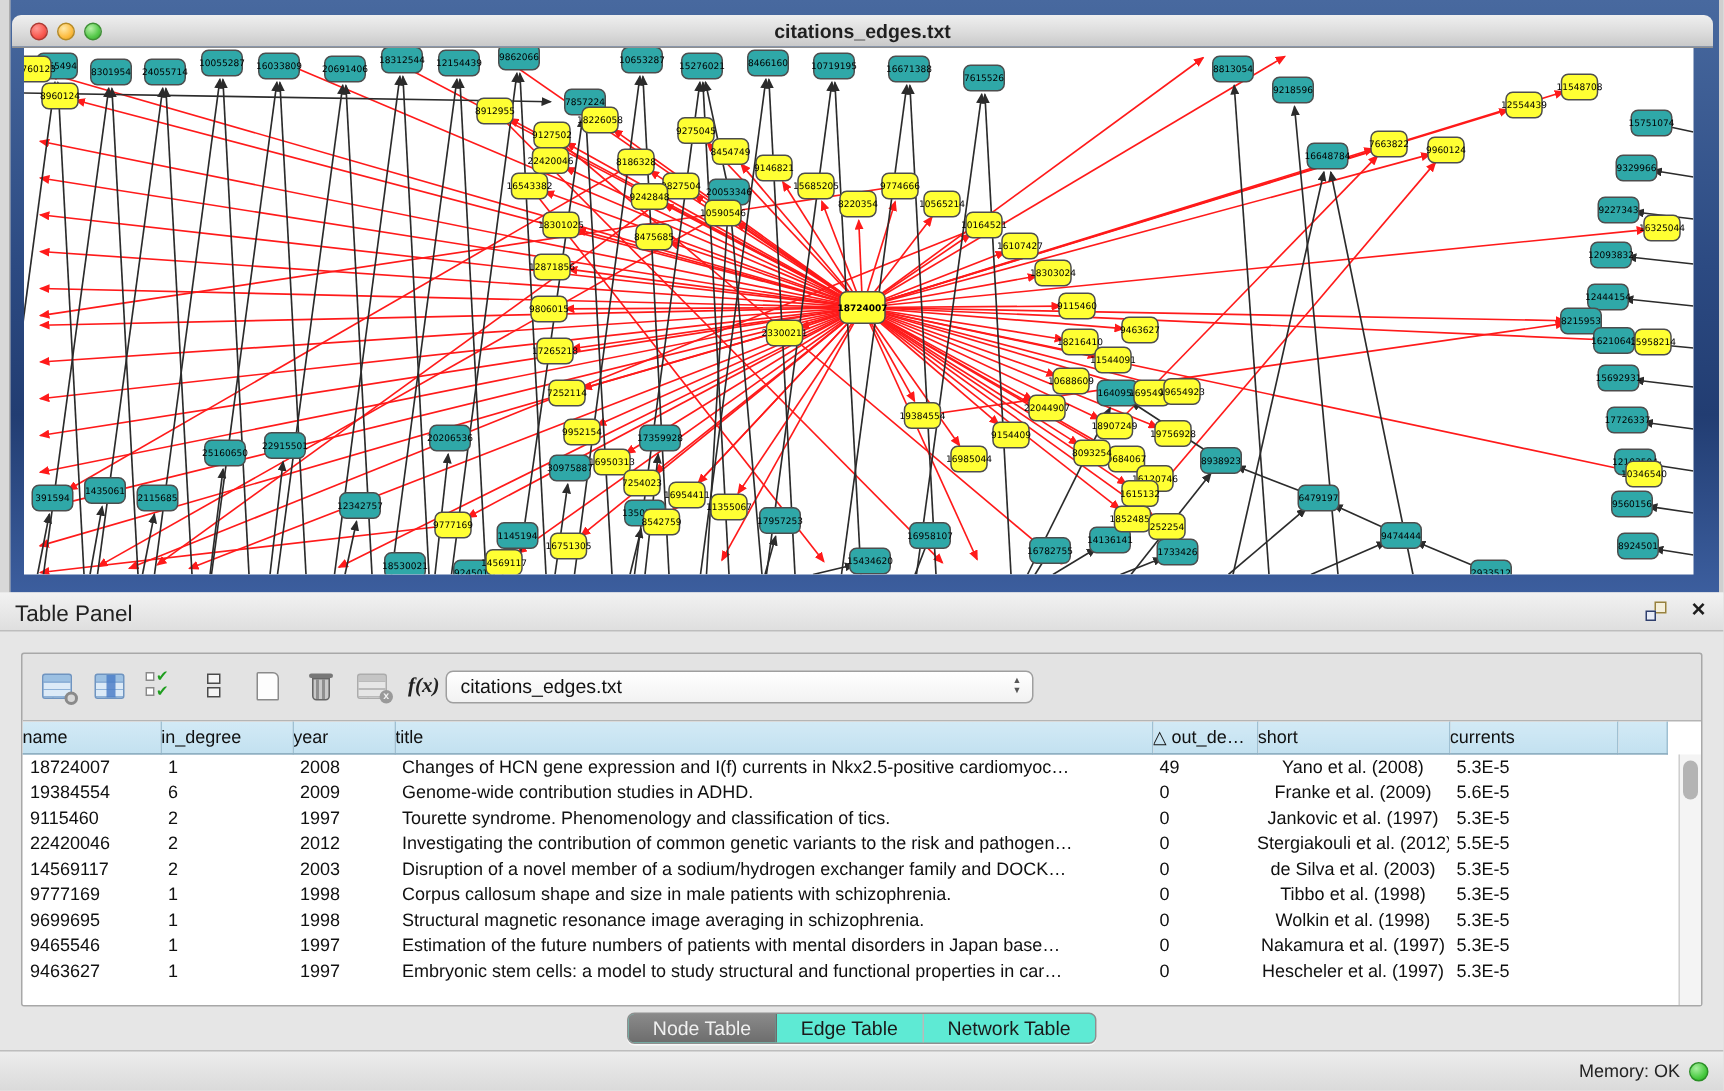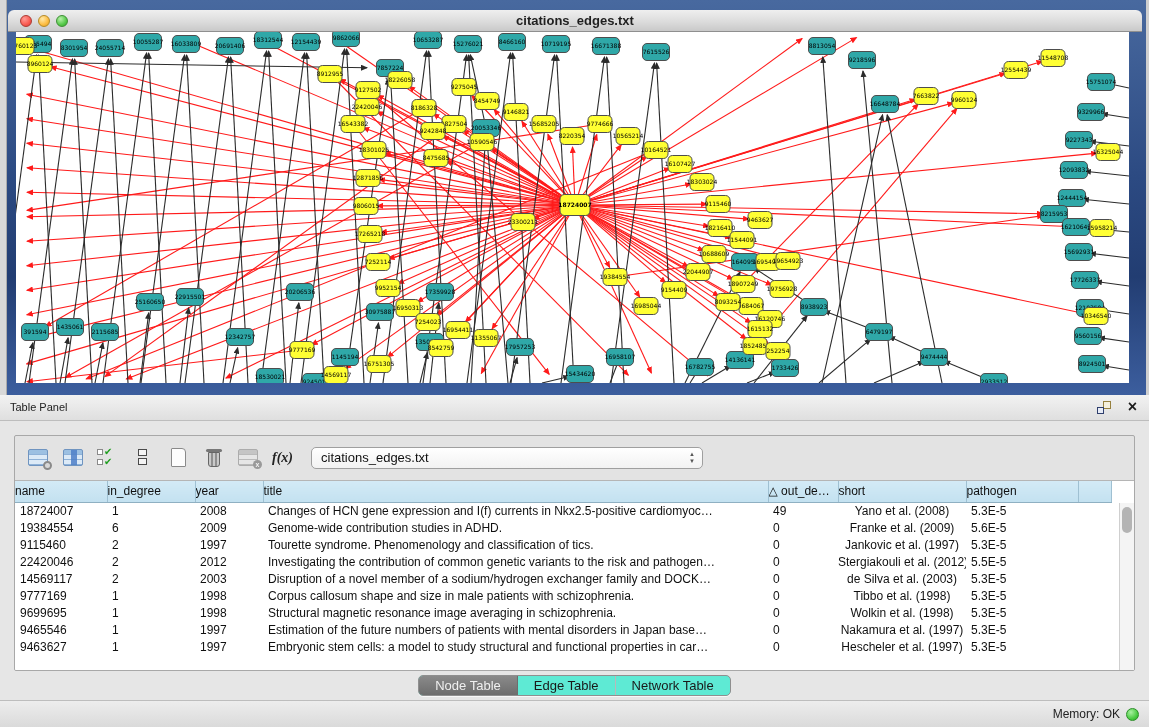--- a/index.html
+++ b/index.html
@@ -28,21 +28,21 @@
   .canvas { position: absolute; left: 8px; top: 22px; width: 1113px; height: 351px;
     background: #ffffff; overflow: hidden; }
   .canvas svg { display: block; }
   .graph-label { font-family: "DejaVu Sans", sans-serif; font-size: 6px; fill: #000; }
 
   
   #table-panel { position: relative; width: 1149px; height: 332px; background: #e6e6e6; }
   .panel-titlebar { position: relative; height: 26px;
     background: linear-gradient(180deg, #f2f2f2, #dfdfdf);
     border-bottom: 1px solid #bdbdbd; }
-  .panel-title { position: absolute; left: 10px; top: 6px; font-size: 11px; color: #222; text-align: center; }
+  .panel-title { position: absolute; left: 10px; top: 6px; font-size: 15px; color: #222; text-align: center; }
   .float-icon { position: absolute; right: 38px; top: 6px; width: 14px; height: 13px; cursor: default; }
   .float-icon .sq1 { position: absolute; right: 0; top: 0; width: 8px; height: 8px; border: 1px solid #97813f; background: #f4efdc; }
   .float-icon .sq2 { position: absolute; left: 0; bottom: 0; width: 7px; height: 7px; border: 1px solid #2f3f6d; background: #e8ecf6; }
   .close-icon { position: absolute; right: 12px; top: 3px; font-size: 16px; font-weight: bold; color: #1c1c1c; line-height: 18px; }
 
   .panel-body { padding: 14px 14px 0 14px; }
   .content-frame { width: 1121px; height: 236px; background: #e3e3e3;
     border: 1px solid #a8a8a8; border-radius: 2px; overflow: hidden; }
 
   .toolbar { height: 44px; display: flex; align-items: center; padding-left: 12px; }
@@ -64,21 +64,21 @@
   .check-icon .row { display: block; }
   .check-icon .box { display: inline-block; width: 6px; height: 6px; border: 1px solid #8a8a8a; background: #fff; margin-right: 1px; }
   .rows-icon .box { display: block; width: 9px; height: 7px; border: 1px solid #4a4a4a; background: #f4f4f4; margin: 2px 0 0 6px; }
   .doc-icon { position: absolute; left: 4px; top: 1px; width: 15px; height: 19px; background: #fdfdfd;
     border: 1px solid #8a8a8a; border-radius: 1px 4px 1px 1px; }
   .trash-lid { position: absolute; left: 4px; top: 2px; width: 16px; height: 3px; background: #777; border-radius: 2px; }
   .trash-body { position: absolute; left: 6px; top: 5px; width: 12px; height: 15px;
     background: repeating-linear-gradient(90deg, #c9c9c9 0 2px, #8f8f8f 2px 4px);
     border: 1px solid #666; border-radius: 0 0 3px 3px; }
   .fx-icon { font-family: "Liberation Serif", serif; font-style: italic; font-weight: bold;
-    font-size: 14px; color: #222; margin-right: 14px; }
+    font-size: 14px; color: #222; }
 
   .table-combo { position: relative; width: 392px; height: 22px; margin-left: 4px;
     background: linear-gradient(180deg, #ffffff, #f2f2f2);
     border: 1px solid #9f9f9f; border-radius: 5px; font-size: 13px; color: #111;
     line-height: 20px; padding-left: 9px; }
   .combo-arrows { position: absolute; right: 7px; top: 3px; display: flex; flex-direction: column;
     font-size: 6px; line-height: 7px; color: #555; }
 
   .table-wrap { position: relative; height: 190px; background: #ffffff; border-top: 1px solid #b5b5b5; }
   table { border-collapse: collapse; table-layout: fixed; width: 1097px; font-size: 12px; color: #101010; }
@@ -854,21 +854,21 @@
               <col>
             </colgroup>
             <thead>
               <tr>
                 <th>name</th>
                 <th>in_degree</th>
                 <th>year</th>
                 <th>title</th>
                 <th>△ out_de…</th>
                 <th>short</th>
-                <th>pathogen</th>
+                <th>currents</th>
                 <th></th>
               </tr>
             </thead>
             <tbody>
               <tr>
                 <td class="">18724007</td>
                 <td class="">1</td>
                 <td class="">2008</td>
                 <td class="">Changes of HCN gene expression and I(f) currents in Nkx2.5-positive cardiomyoc…</td>
                 <td class="">49</td>

